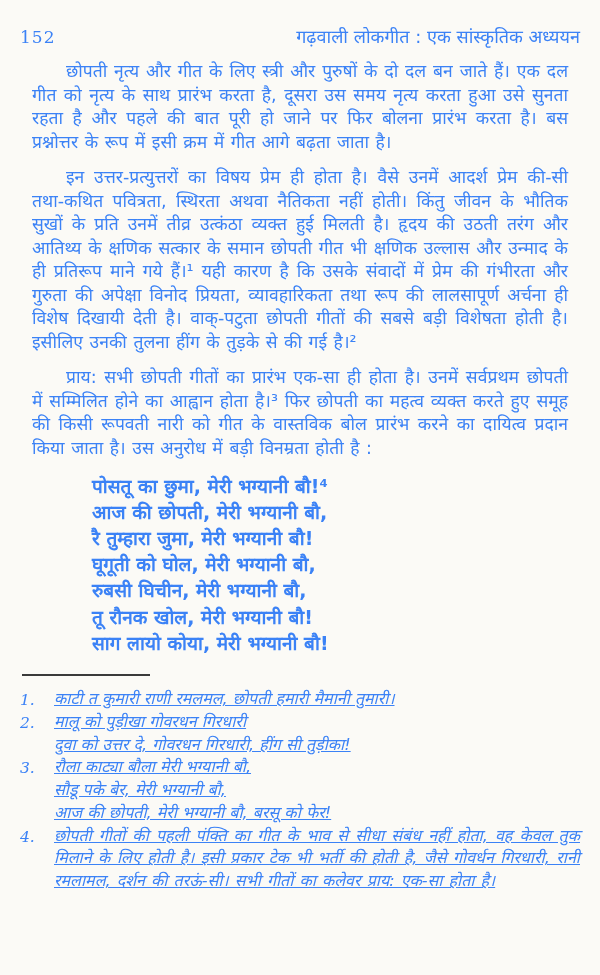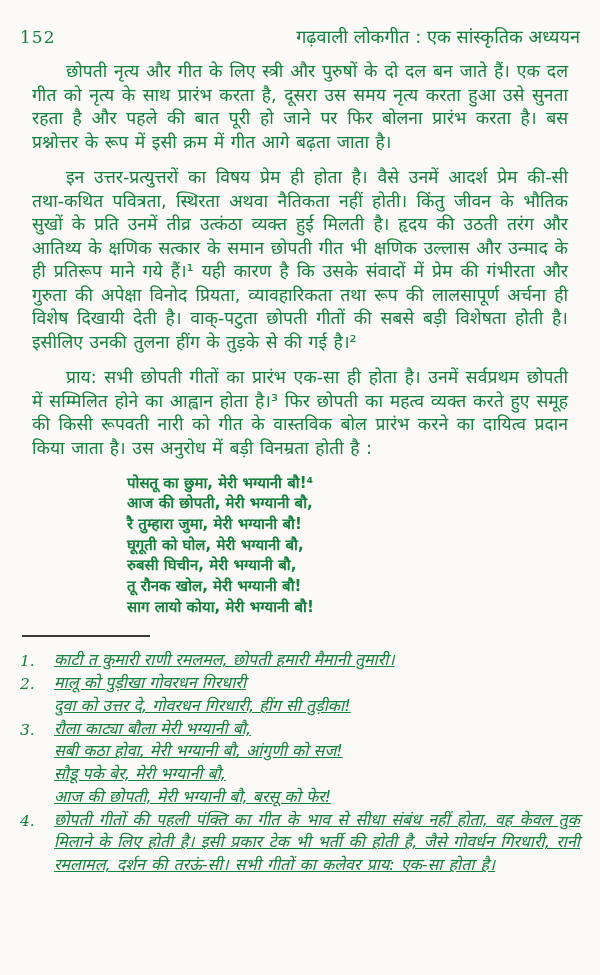--- a/index.html
+++ b/index.html
@@ -6,21 +6,21 @@
     margin: 0;
     padding: 0;
     background: #e9e7e2;
   }
   .page {
     position: relative;
     width: 600px;
     height: 975px;
     margin: 0 auto;
     background: #fbfaf6;
-    color: #15803d;
+    color: #3b82f6;
     font-family: "DejaVu Sans", sans-serif;
     box-sizing: border-box;
     padding: 24px 20px 10px 20px;
     overflow: hidden;
   }
   .header {
     display: flex;
     justify-content: space-between;
     align-items: baseline;
     margin-bottom: 8px;
@@ -36,23 +36,23 @@
   }
   .para {
     margin: 12px;
     font-size: 17.5px;
     line-height: 1.345;
     text-align: justify;
     text-indent: 34px;
     word-spacing: 1px;
   }
   .verse {
-    margin: 4px 0 6px 107px;
+    margin: 4px 0 6px 72px;
     font-weight: bold;
-    font-size: 15px;
+    font-size: 19px;
     line-height: 1.38;
   }
   .fn-rule {
     width: 128px;
     border: 0;
     border-top: 2px solid #3a3a3a;
     margin: 18px 0 12px 2px;
   }
   .footnotes {
     font-style: italic;
@@ -118,21 +118,20 @@
       <div class="fn-body">
         <div>मालू को पुड़ीखा गोवरधन गिरधारी</div>
         <div>दुवा को उत्तर दे, गोवरधन गिरधारी, हींग सी तुड़ीका!</div>
       </div>
     </div>
 
     <div class="fn">
       <span class="fn-num">3.</span>
       <div class="fn-body">
         <div>रौला काट्या बौला मेरी भग्यानी बौ,</div>
-        <div>सबी कठा होवा, मेरी भग्यानी बौ, आंगुणी को सज!</div>
         <div>सौडू पके बेर, मेरी भग्यानी बौ,</div>
         <div>आज की छोपती, मेरी भग्यानी बौ, बरसू को फेर!</div>
       </div>
     </div>
 
     <div class="fn">
       <span class="fn-num">4.</span>
       <div class="fn-body">
         <div class="fn-text">छोपती गीतों की पहली पंक्ति का गीत के भाव से सीधा संबंध नहीं होता, वह केवल तुक मिलाने के लिए होती है। इसी प्रकार टेक भी भर्ती की होती है, जैसे गोवर्धन गिरधारी, रानी रमलामल, दर्शन की तरऊं-सी। सभी गीतों का कलेवर प्राय: एक-सा होता है।</div>
       </div>

